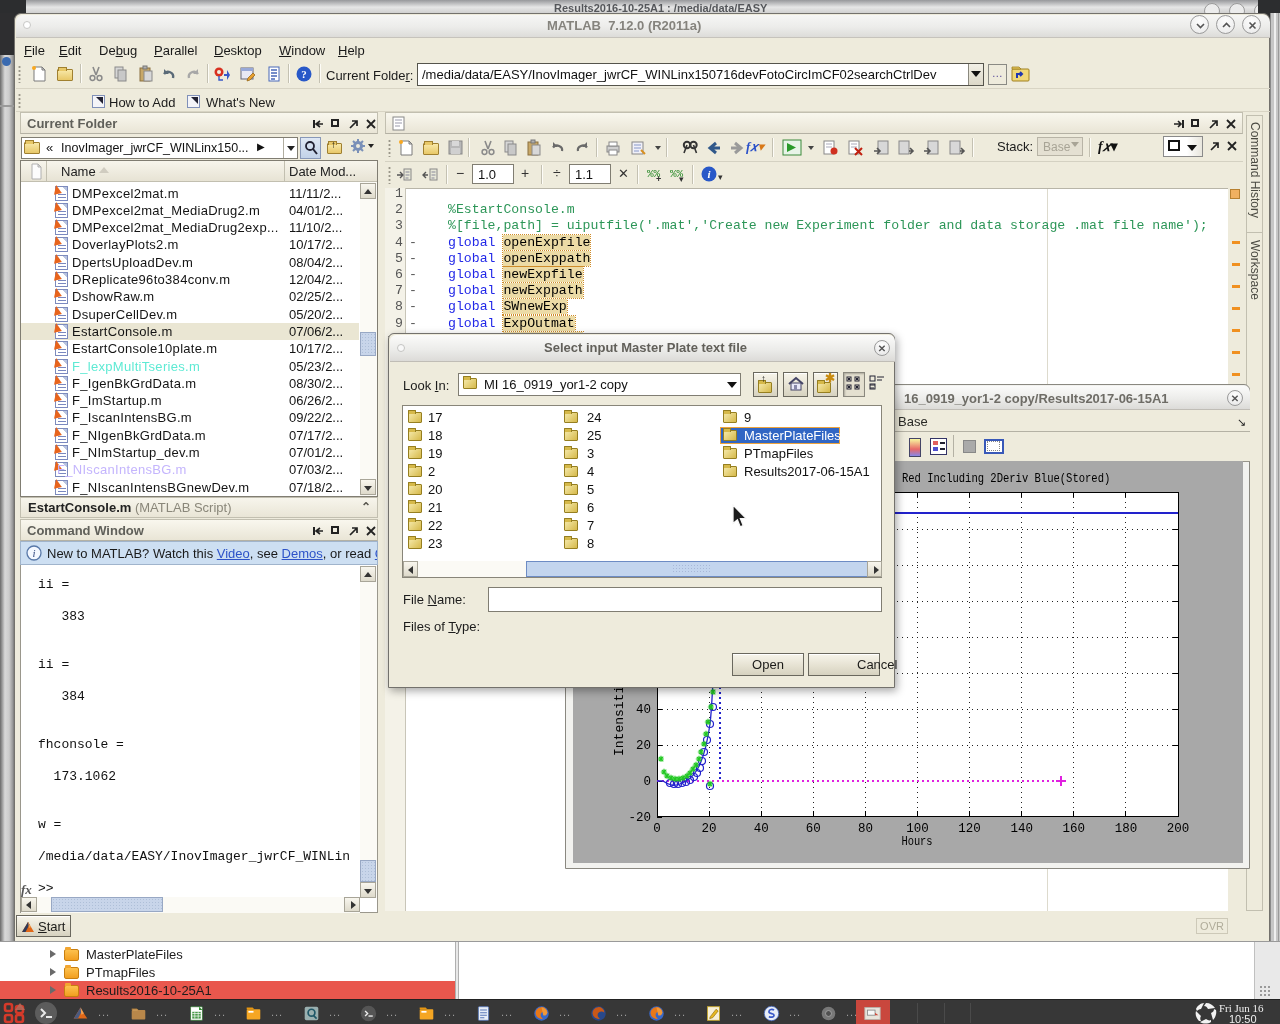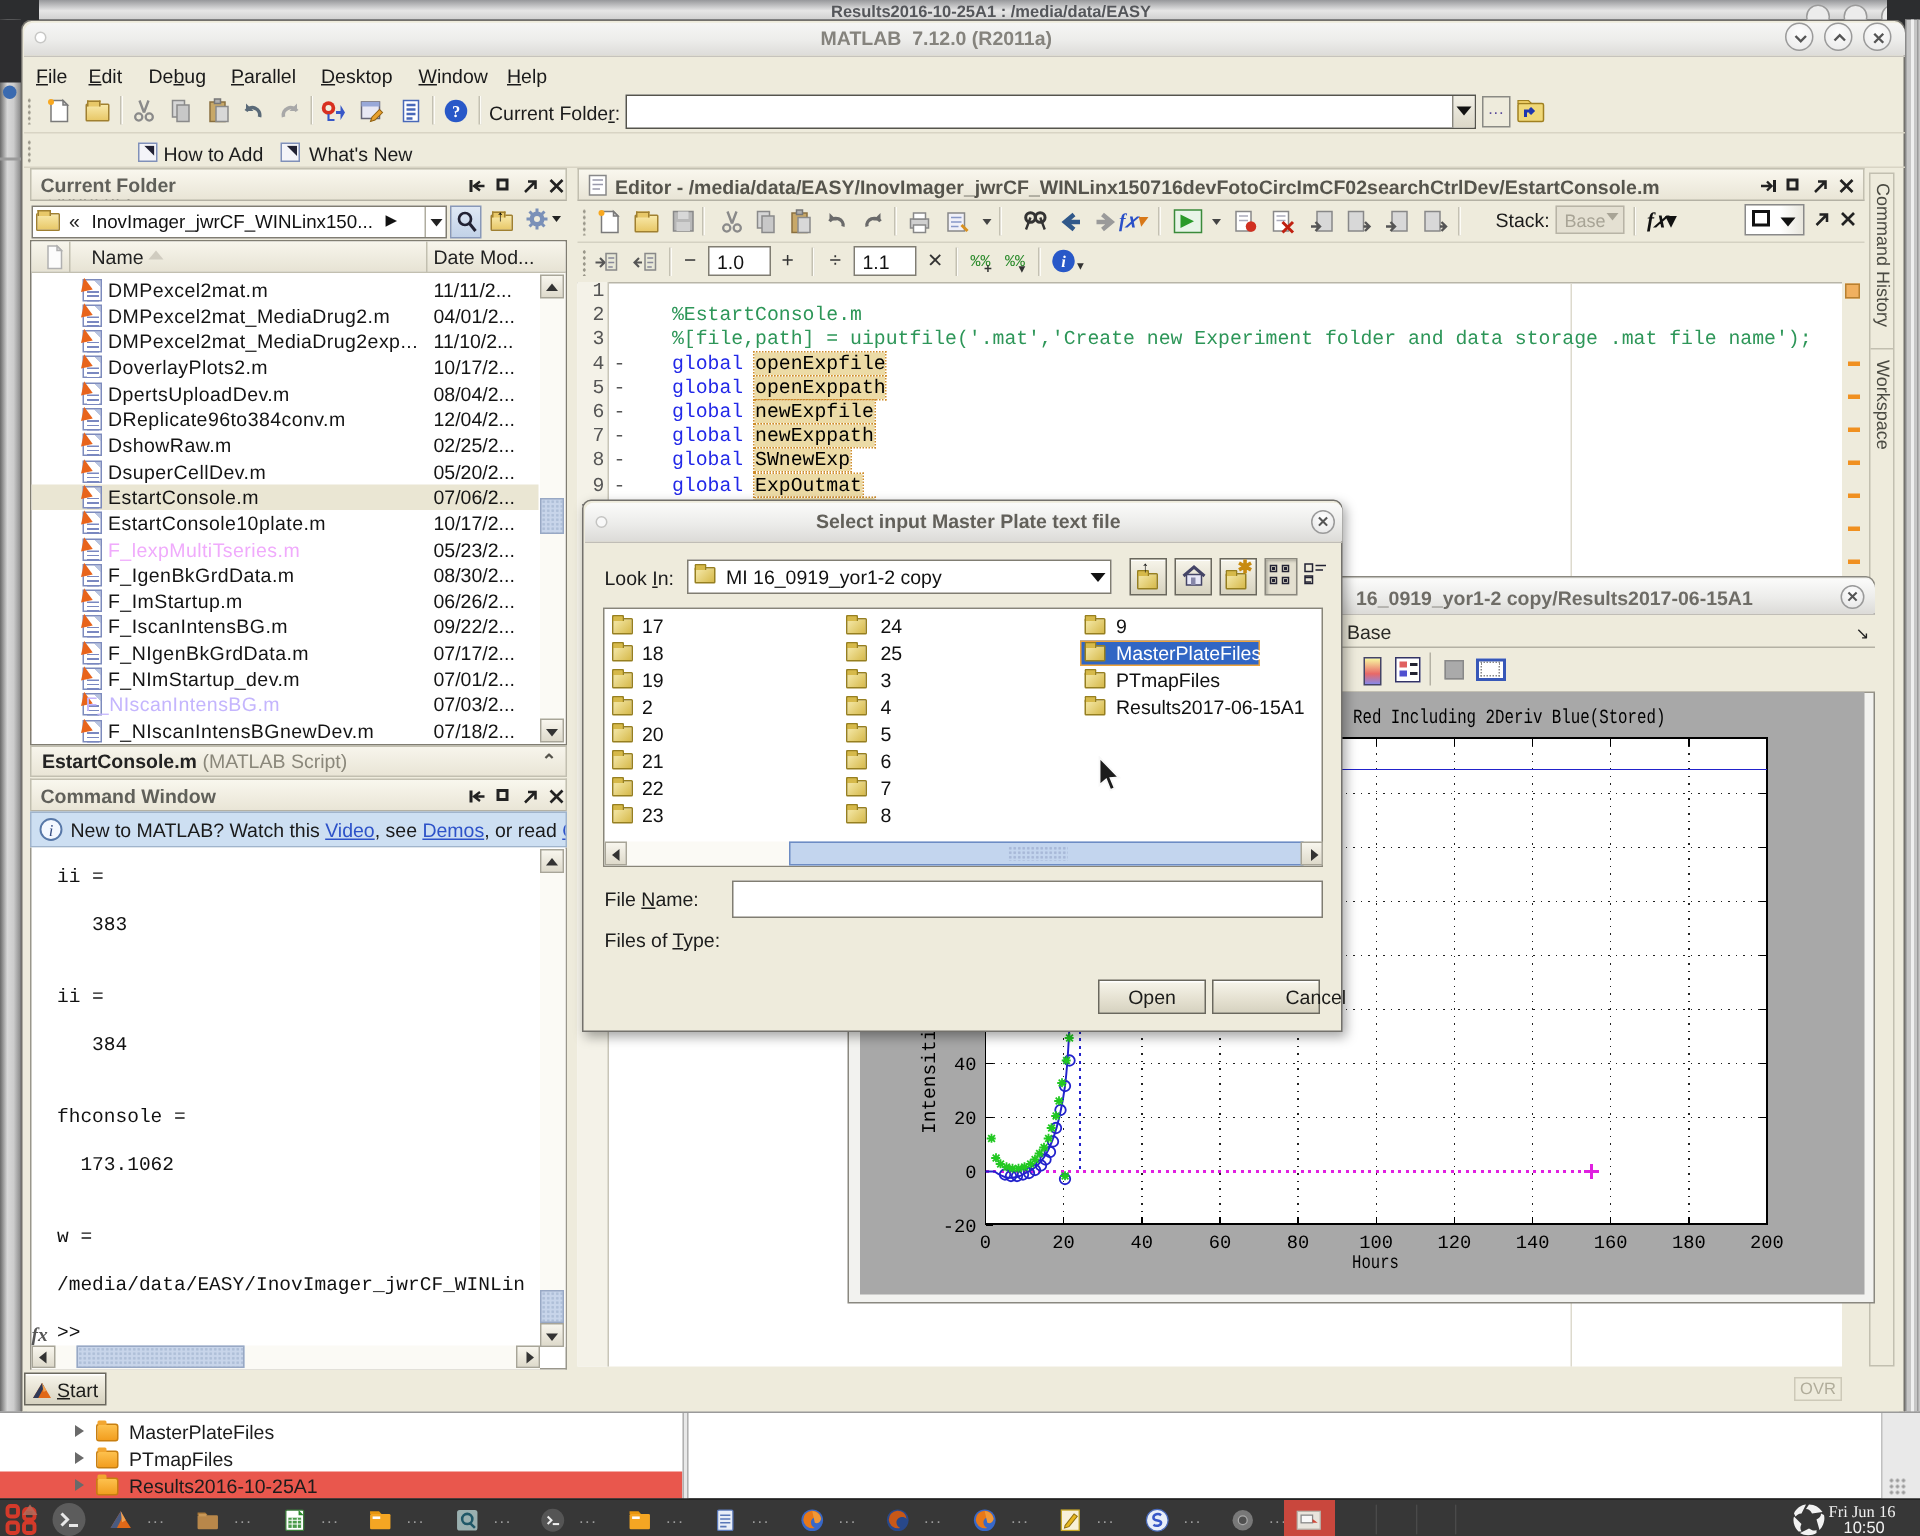--- a/index.html
+++ b/index.html
@@ -138,20 +138,21 @@
         <path d="M6 5h6M6 8h6M6 11h6M6 14h4" stroke="#4868b8" stroke-width="1.6"></path>
       </svg></div>
 <div class="abs sep" style="left:273px;top:50px;width:2px;height:19px;"></div>
 <div class="abs" style="left:280px;top:51px;width:18px;height:18px"><svg width="18" height="18">
         <circle cx="9" cy="9" r="7.5" fill="#2858c8"></circle>
         <text x="9" y="13" font-size="11" font-weight="bold" fill="#fff" text-anchor="middle" font-family="Liberation Serif">?</text>
       </svg></div>
 <div class="abs sep" style="left:304px;top:50px;width:2px;height:19px;"></div>
 <div class="abs" style="left:311px;top:54px;font-size:13px;color:#1c1c1c;">Current Folde<u>r</u>:</div>
 <div class="abs" style="left:402px;top:49px;width:567px;height:23px;background:#fff;border:1px solid #55544c;"></div>
+<div class="abs" style="left:407px;top:53px;width:544px;height:15px;font-size:13px;color:#111;overflow:hidden;white-space:nowrap;">/media/data/EASY/InovImager_jwrCF_WINLinx150716devFotoCircImCF02searchCtrlDev</div>
 <div class="abs" style="left:953px;top:50px;width:15px;height:21px;border-left:1px solid #8a887e;background:linear-gradient(#f2f0e6,#dcd8c8);">
       <div style="margin:7px auto;width:0;height:0;border-left:5px solid transparent;border-right:5px solid transparent;border-top:6px solid #111"></div>
     </div>
 <div class="abs" style="left:973px;top:50px;width:19px;height:21px;border:1px solid #8a8a84;background:#eeebdc;color:#5a4a9a;font-size:11px;line-height:16px;letter-spacing:0.5px;text-align:center;">...</div>
 <svg class="abs" style="left:996px;top:50px" width="22" height="20">
       <rect x="1" y="5" width="17" height="12" rx="1" fill="#f0d878" stroke="#a08020"></rect>
       <path d="M1 5v-2h7l2 2z" fill="#e8c860" stroke="#a08020" stroke-width="0.8"></path>
       <path d="M6 14v-4h5M9 8l2 2-2 2" fill="none" stroke="#2038b0" stroke-width="2"></path>
     </svg>
 <div class="abs" style="left:1px;top:74px;width:1254px;height:1px;background:#d8d4c4;"></div>
@@ -262,21 +263,21 @@
 <div class="abs" style="left:51px;top:1px;font-size:13px;letter-spacing:0.3px;color:#141414;white-space:nowrap">EstartConsole.m</div>
 <div class="abs" style="left:268px;top:1px;font-size:13px;color:#141414;background:inherit">07/06/2...</div>
 </div>
 <div class="abs" style="left:21px;top:340.2px;width:338px;height:17px;overflow:hidden">
 <div class="mfile" style="left:34px;top:1px"></div>
 <div class="abs" style="left:51px;top:1px;font-size:13px;letter-spacing:0.3px;color:#141414;white-space:nowrap">EstartConsole10plate.m</div>
 <div class="abs" style="left:268px;top:1px;font-size:13px;color:#141414;background:inherit">10/17/2...</div>
 </div>
 <div class="abs" style="left:21px;top:357.5px;width:338px;height:17px;overflow:hidden">
 <div class="mfile" style="left:34px;top:1px"></div>
-<div class="abs" style="left:51px;top:1px;font-size:13px;letter-spacing:0.3px;color:#f0abfc;white-space:nowrap">F_lexpMultiTseries.m</div>
+<div class="abs" style="left:51px;top:1px;font-size:13px;letter-spacing:0.3px;color:#5eead4;white-space:nowrap">F_lexpMultiTseries.m</div>
 <div class="abs" style="left:268px;top:1px;font-size:13px;color:#141414;background:inherit">05/23/2...</div>
 </div>
 <div class="abs" style="left:21px;top:374.8px;width:338px;height:17px;overflow:hidden">
 <div class="mfile" style="left:34px;top:1px"></div>
 <div class="abs" style="left:51px;top:1px;font-size:13px;letter-spacing:0.3px;color:#141414;white-space:nowrap">F_IgenBkGrdData.m</div>
 <div class="abs" style="left:268px;top:1px;font-size:13px;color:#141414;background:inherit">08/30/2...</div>
 </div>
 <div class="abs" style="left:21px;top:392.1px;width:338px;height:17px;overflow:hidden">
 <div class="mfile" style="left:34px;top:1px"></div>
 <div class="abs" style="left:51px;top:1px;font-size:13px;letter-spacing:0.3px;color:#141414;white-space:nowrap">F_ImStartup.m</div>
@@ -388,21 +389,20 @@
     </svg>
     <span style="position:absolute;left:21px;top:3px;font-size:13px"><u>S</u>tart</span>
   </div>
 <div class="abs" style="left:1196px;top:918px;width:32px;height:16px;border:1px solid #cdc9b8;color:#b0ac9a;font-size:11px;text-align:center;line-height:14px">OVR</div>
 <div class="abs" style="left:385px;top:112px;width:858px;height:799px;background:#eeebdc"></div>
 <div class="abs phead" style="left:385px;top:112px;width:858px;height:22px">
     <svg class="abs" style="left:6px;top:3px" width="14" height="16">
       <rect x="1" y="1" width="11" height="13" fill="#fff" stroke="#888"></rect>
       <path d="M3 4h7M3 7h7M3 10h5" stroke="#99a" stroke-width="1"></path>
     </svg>
-    <span style="position:absolute;left:24px;top:4px;font-weight:bold;font-size:13px;color:#55544c">Editor - /media/data/EASY/InovImager_jwrCF_WINLinx150716devFotoCircImCF02searchCtrlDev/EstartConsole.m</span>
     <svg class="picon" style="left:787px;top:6px" width="12" height="10">
       <path d="M1 5h7M5 2l3 3-3 3" fill="none" stroke="#222" stroke-width="1.6"></path>
       <path d="M10 1v8" stroke="#222" stroke-width="2"></path>
     </svg>
     <span class="picon" style="left:805px;top:6px;width:8px;height:8px;border:2px solid #222"></span>
     <svg class="picon" style="left:823px;top:6px" width="10" height="10">
       <path d="M1 9L8 2M3 2h5v5" fill="none" stroke="#222" stroke-width="1.7"></path>
     </svg>
     <svg class="picon" style="left:840px;top:6px" width="10" height="10">
       <path d="M1 1l8 8M9 1l-8 8" stroke="#222" stroke-width="1.8"></path>

